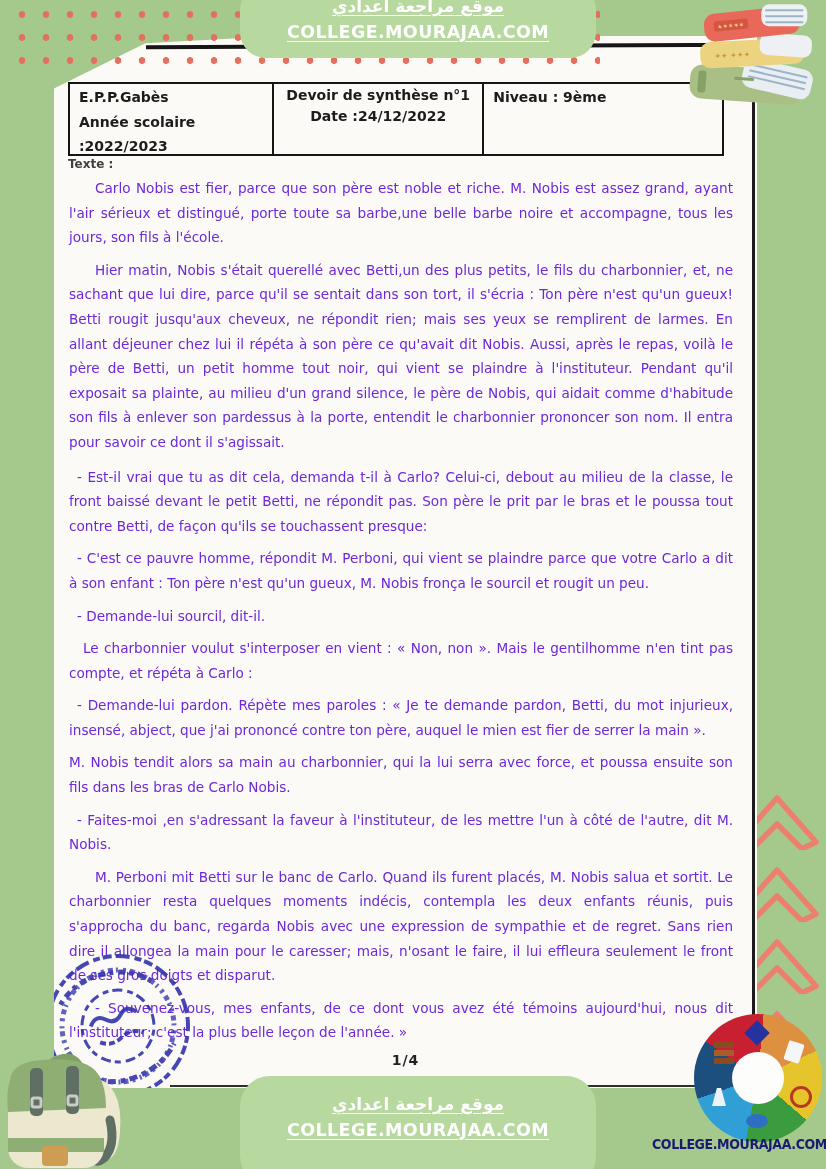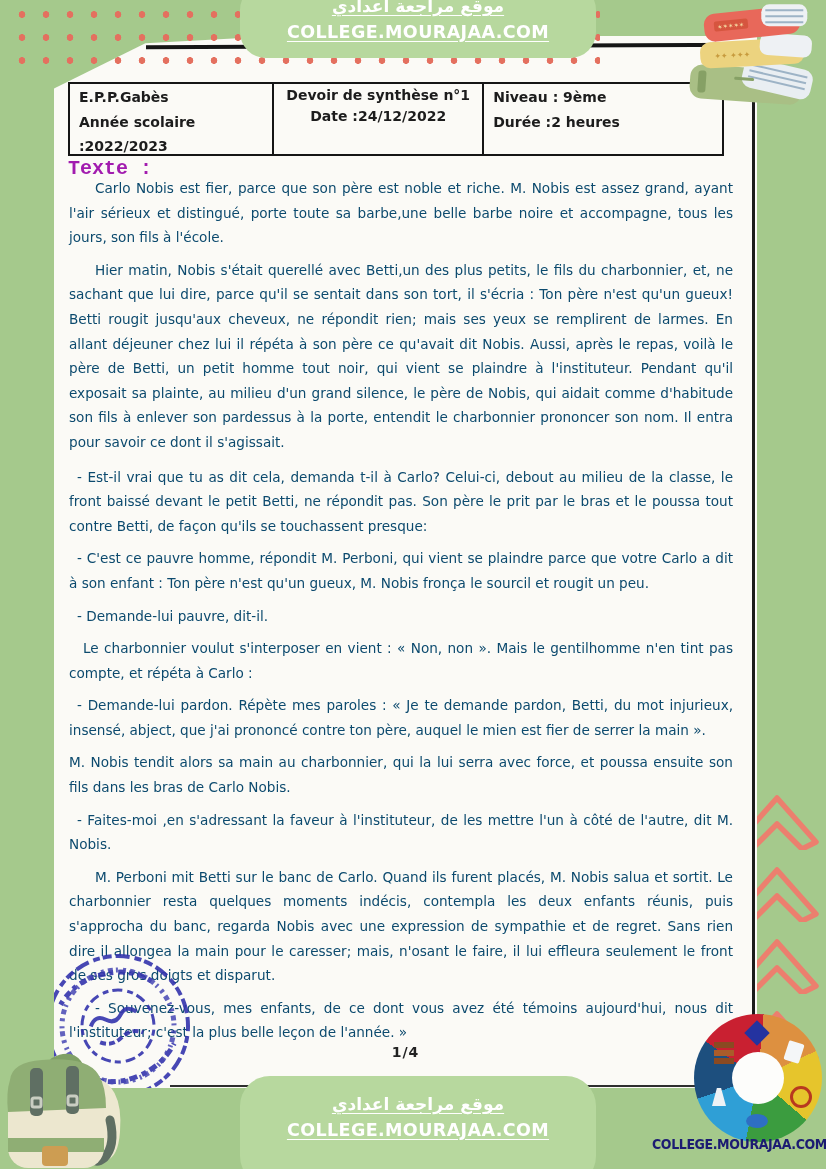--- a/index.html
+++ b/index.html
@@ -48,30 +48,30 @@
   .hdr-table{
     position:absolute;left:14px;top:46px;width:652px;height:70px;
     display:flex;border:2.5px solid #151515;background:#fbfaf6;
   }
   .hdr-cell{padding:1px 9px;font-size:14px;font-weight:600;color:#1c1c1c;line-height:1.75;}
   .hdr-c1{width:31%;border-right:2px solid #151515;}
   .hdr-c2{width:32%;border-right:2px solid #151515;text-align:center;line-height:1.5;}
   .hdr-c3{width:37%;border-radius:25px;}
 
   
-  .texte-label{position:absolute;left:14px;top:121px;font-size:20px;font-weight:bold;color:#a21caf;font-family:Liberation Mono, monospace;}
+  .texte-label{position:absolute;left:14px;top:121px;font-size:12px;font-weight:bold;color:#404040;}
   .doc-text{
     position:absolute;left:15px;top:140px;width:664px;
-    font-size:13.6px;line-height:24.6px;color:#0c4a6e;font-weight:500;
+    font-size:13.6px;line-height:24.6px;color:#6d28d9;font-weight:500;
     text-align:justify;
   }
   .doc-p{margin:0 0 8px;}
   .doc-p.indent{text-indent:26px;}
   .doc-p.dash{text-indent:8px;}
-  .page-number{position:absolute;left:0;right:0;bottom:28px;text-align:center;
+  .page-number{position:absolute;left:0;right:0;bottom:20px;text-align:center;
     font-size:14px;font-weight:bold;color:#222;letter-spacing:1px;}
 
   
   .stamp{position:absolute;left:-14px;top:912px;width:156px;height:156px;opacity:.9;}
 
   
   .chevrons{position:absolute;left:731px;top:784px;width:95px;height:300px;z-index:1;}
   .chevrons svg{display:block;margin-bottom:6px;}
 
   
@@ -146,32 +146,31 @@
     <div class="hdr-cell hdr-c1">
       <div>E.P.P.Gabès</div>
       <div>Année scolaire :2022/2023</div>
     </div>
     <div class="hdr-cell hdr-c2">
       <div>Devoir de synthèse n°1</div>
       <div>Date :24/12/2022</div>
     </div>
     <div class="hdr-cell hdr-c3">
       <div>Niveau : 9ème</div>
-      <div>Durée :2 heures</div>
     </div>
   </div>
 
   <div class="texte-label">Texte :</div>
 
   <div class="doc-text">
     <p class="doc-p indent">Carlo Nobis est fier, parce que son père est noble et riche. M. Nobis est assez grand, ayant l'air sérieux et distingué, porte toute sa barbe,une belle barbe noire et accompagne, tous les jours, son fils à l'école.</p>
     <p class="doc-p indent" style="margin-bottom:10px">Hier matin, Nobis s'était querellé avec Betti,un des plus petits, le fils du charbonnier, et, ne sachant que lui dire, parce qu'il se sentait dans son tort, il s'écria : Ton père n'est qu'un gueux! Betti rougit jusqu'aux cheveux, ne répondit rien; mais ses yeux se remplirent de larmes. En allant déjeuner chez lui il répéta à son père ce qu'avait dit Nobis. Aussi, après le repas, voilà le père de Betti, un petit homme tout noir, qui vient se plaindre à l'instituteur. Pendant qu'il exposait sa plainte, au milieu d'un grand silence, le père de Nobis, qui aidait comme d'habitude son fils à enlever son pardessus à la porte, entendit le charbonnier prononcer son nom. Il entra pour savoir ce dont il s'agissait.</p>
     <p class="doc-p dash">- Est-il vrai que tu as dit cela, demanda t-il à Carlo? Celui-ci, debout au milieu de la classe, le front baissé devant le petit Betti, ne répondit pas. Son père le prit par le bras et le poussa tout contre Betti, de façon qu'ils se touchassent presque:</p>
     <p class="doc-p dash">- C'est ce pauvre homme, répondit M. Perboni, qui vient se plaindre parce que votre Carlo a dit à son enfant : Ton père n'est qu'un gueux, M. Nobis fronça le sourcil et rougit un peu.</p>
-    <p class="doc-p dash">- Demande-lui pauvre, dit-il.</p>
+    <p class="doc-p dash">- Demande-lui sourcil, dit-il.</p>
     <p class="doc-p" style="text-indent:14px">Le charbonnier voulut s'interposer en vient : « Non, non ». Mais le gentilhomme n'en tint pas compte, et répéta à Carlo :</p>
     <p class="doc-p dash">- Demande-lui pardon. Répète mes paroles : « Je te demande pardon, Betti, du mot injurieux, insensé, abject, que j'ai prononcé contre ton père, auquel le mien est fier de serrer la main ».</p>
     <p class="doc-p">M. Nobis tendit alors sa main au charbonnier, qui la lui serra avec force, et poussa ensuite son fils dans les bras de Carlo Nobis.</p>
     <p class="doc-p dash">- Faites-moi ,en s'adressant la faveur à l'instituteur, de les mettre l'un à côté de l'autre, dit M. Nobis.</p>
     <p class="doc-p indent">M. Perboni mit Betti sur le banc de Carlo. Quand ils furent placés, M. Nobis salua et sortit. Le charbonnier resta quelques moments indécis, contempla les deux enfants réunis, puis s'approcha du banc, regarda Nobis avec une expression de sympathie et de regret. Sans rien dire il allongea la main pour le caresser; mais, n'osant le faire, il lui effleura seulement le front de ses gros doigts et disparut.</p>
     <p class="doc-p indent">- Souvenez-vous, mes enfants, de ce dont vous avez été témoins  aujourd'hui, nous dit l'instituteur; c'est la plus belle leçon de l'année. »</p>
 
   </div>
 
   <div class="stamp">

